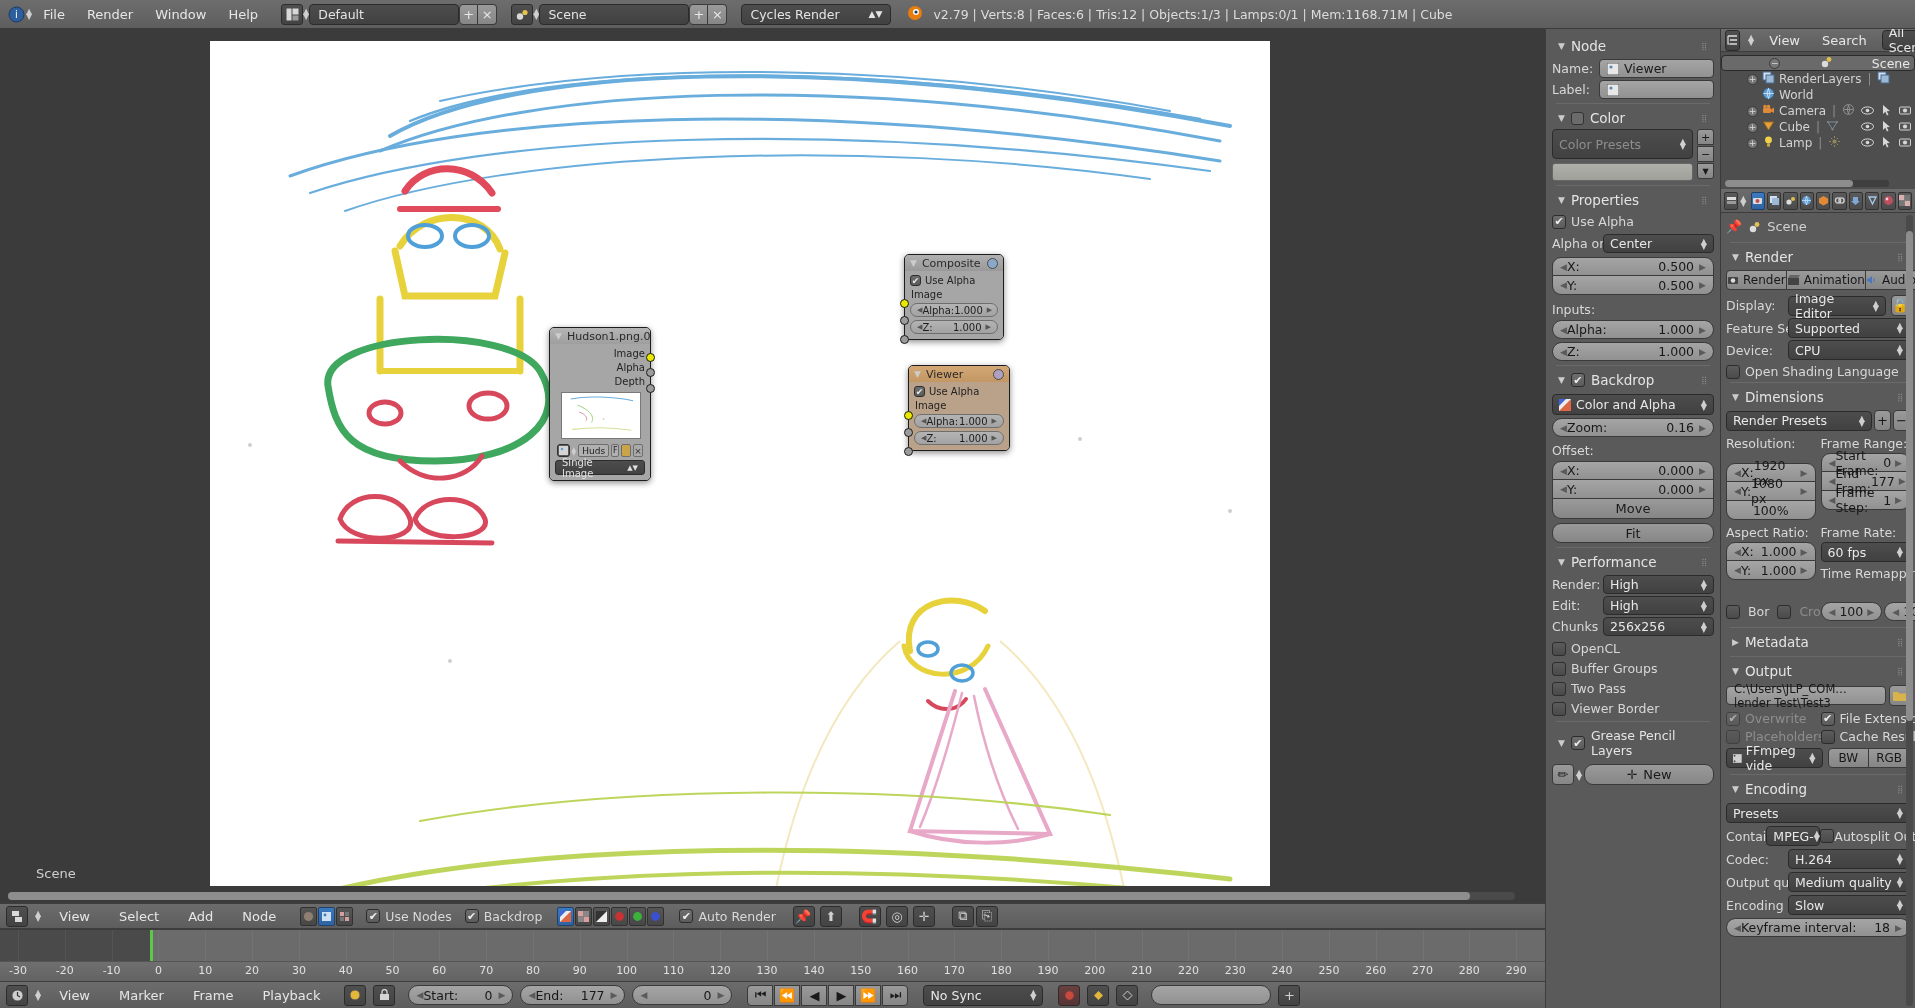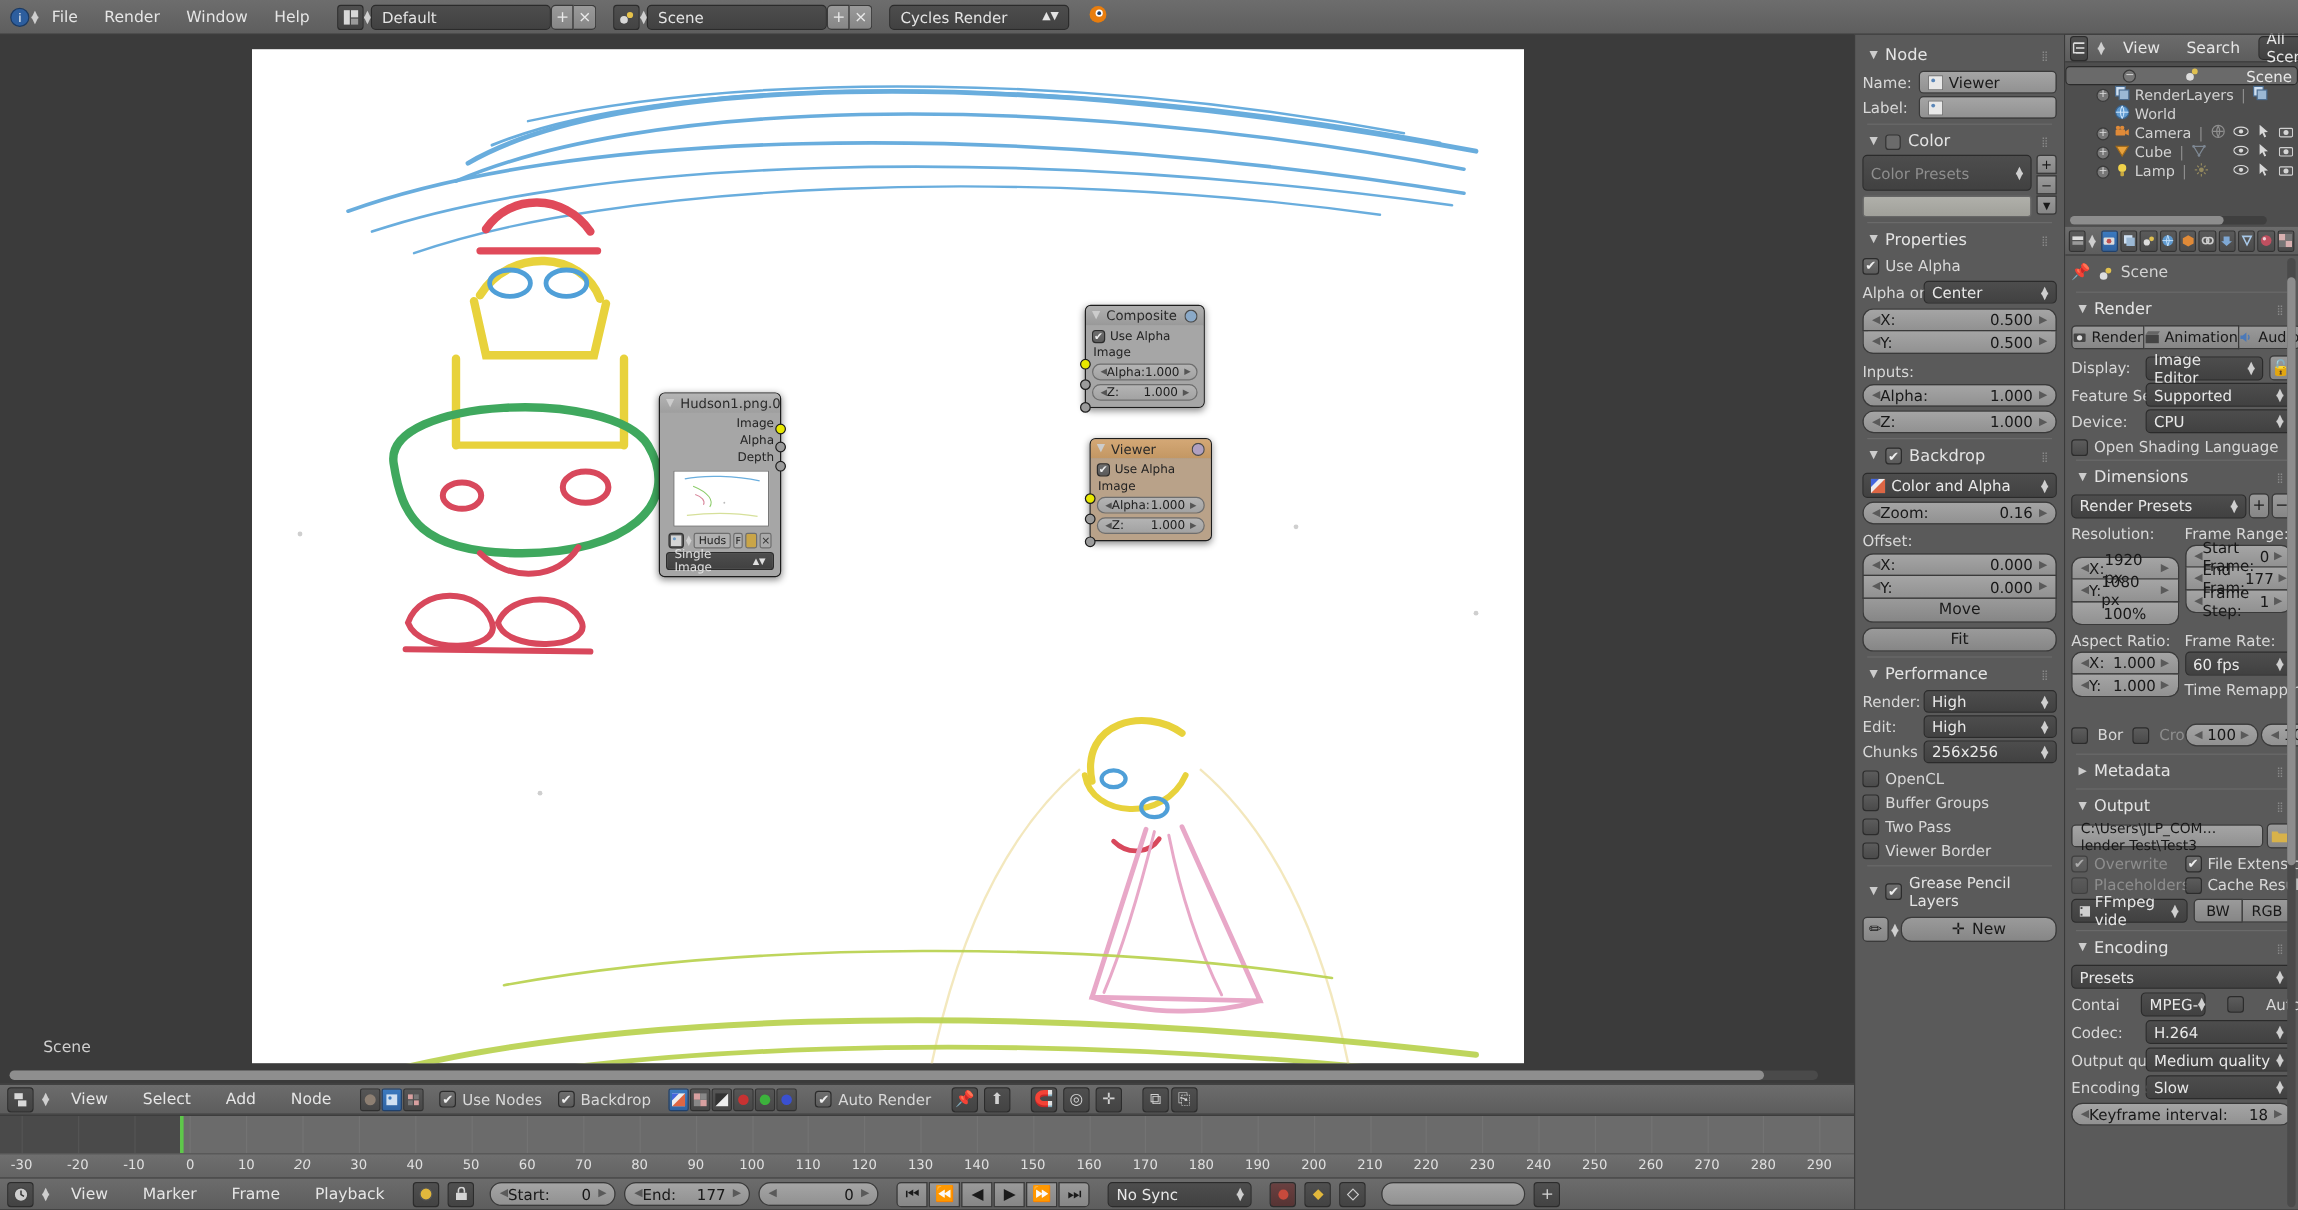--- a/index.html
+++ b/index.html
@@ -235,20 +235,21 @@
     </div>
 
     <div style="width:16px"></div>
     <div>
       <svg width="16" height="16" viewBox="0 0 16 16">
           <circle cx="8" cy="8" r="7" fill="#e87d0d"></circle>
           <circle cx="9" cy="7" r="3" fill="#fff"></circle>
           <circle cx="9" cy="7" r="1.6" fill="#1b3a63"></circle>
         </svg>
     </div>
+    <div class="statxt">v2.79 | Verts:8 | Faces:6 | Tris:12 | Objects:1/3 | Lamps:0/1 | Mem:1168.71M | Cube</div>
   </div>
 
   <div class="main">
 
     <div class="nodearea">
       <div class="canvas">
 
         <div class="backdrop">
           <svg class="draw" viewBox="0 0 1060 845" preserveAspectRatio="none">
 
@@ -552,21 +553,21 @@
       <div class="timeline">
         <div class="tl-past"></div>
         <div class="tl-playhead"></div>
         <div class="tl-ruler">
           <div id="tl-ticks">
               <div class="tl-tick" style="left: 18px;">-30</div>
               <div class="tl-tick" style="left: 64.8182px;">-20</div>
               <div class="tl-tick" style="left: 111.636px;">-10</div>
               <div class="tl-tick" style="left: 158.455px;">0</div>
               <div class="tl-tick" style="left: 205.273px;">10</div>
-              <div class="tl-tick" style="left: 252.091px; font-style: italic;">20</div>
+              <div class="tl-tick" style="left: 252.091px;">20</div>
               <div class="tl-tick" style="left: 298.909px;">30</div>
               <div class="tl-tick" style="left: 345.727px;">40</div>
               <div class="tl-tick" style="left: 392.545px;">50</div>
               <div class="tl-tick" style="left: 439.364px;">60</div>
               <div class="tl-tick" style="left: 486.182px;">70</div>
               <div class="tl-tick" style="left: 533px;">80</div>
               <div class="tl-tick" style="left: 579.818px;">90</div>
               <div class="tl-tick" style="left: 626.636px;">100</div>
               <div class="tl-tick" style="left: 673.455px;">110</div>
               <div class="tl-tick" style="left: 720.273px;">120</div>
@@ -1414,21 +1415,21 @@
             <span>Encoding</span>
             <span class="grip" style="margin-left:auto">⣿</span>
           </div>
           <div class="sel" style="margin:3px 0">
             <span>Presets</span>
             <span class="updown">
                 <span>▲</span>
                 <span>▼</span>
               </span>
           </div>
-          <div class="row" style="margin:3px 0;gap:18px">
+          <div class="row" style="margin:3px 0;gap:0">
             <span class="lbl">Contai</span>
             <div class="sel" style="width:54px">
               <span>MPEG-</span>
               <span class="updown">
                   <span>▲</span>
                   <span>▼</span>
                 </span>
             </div>
             <span class="chk"></span>
             <span class="lbl">Autosplit Out…</span>

